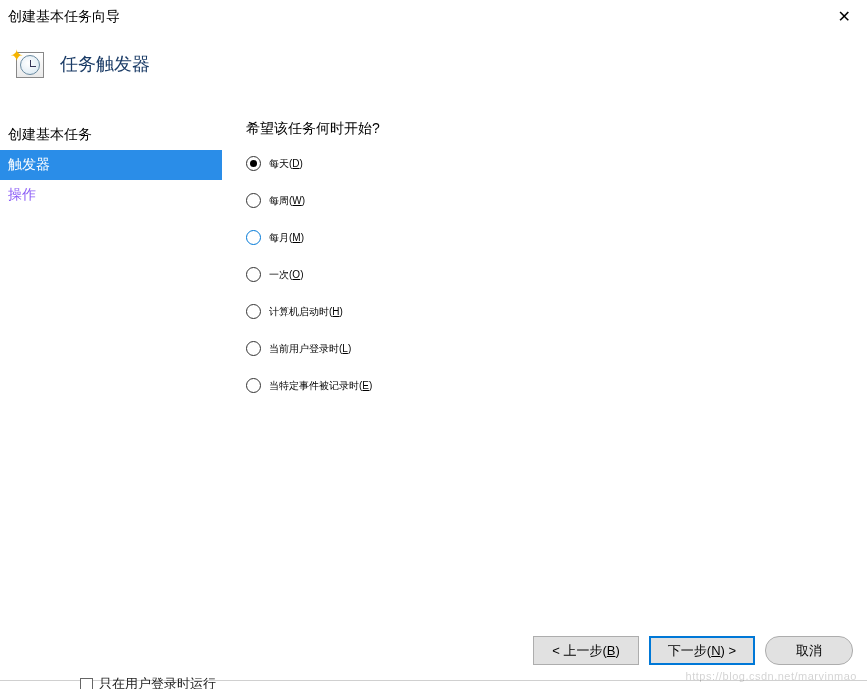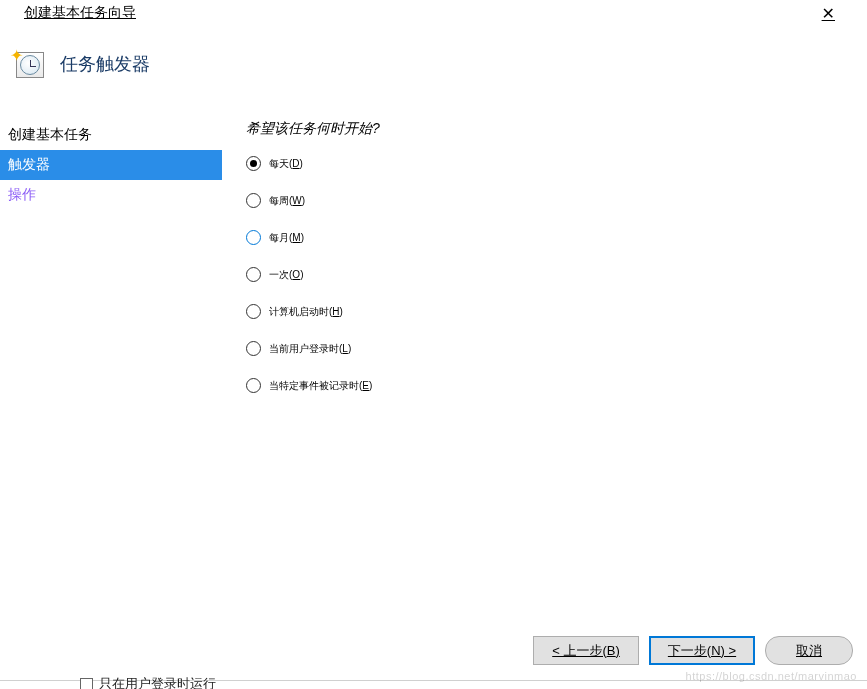--- a/index.html
+++ b/index.html
@@ -9,24 +9,23 @@
       background: #fff;
       color: #000;
       width: 867px;
       height: 689px;
       overflow: hidden;
       position: relative;
     }
     .titlebar {
       display: flex;
       justify-content: space-between;
-      align-items: flex-start;
-      padding: 4px 24px;
+      align-items: flex-end;
+      padding: 4px 8px;
       height: 30px;
-      text-decoration: underline;
     }
     .titlebar .title { font-size: 14px; }
     .titlebar .close-x {
       font-size: 16px;
       padding: 0 8px;
       cursor: pointer;
       font-family: Arial, sans-serif;
     }
     .header {
       display: flex;
@@ -97,21 +96,20 @@
       background: #2a8de8;
       color: #fff;
     }
     .content {
       flex: 1;
       padding: 6px 0 0 24px;
     }
     .question {
       font-size: 14px;
       margin-bottom: 18px;
-      font-style: italic;
     }
     .radio-row {
       display: flex;
       align-items: center;
       gap: 8px;
       margin: 10px 0 22px 0;
       font-size: 10px;
       cursor: pointer;
     }
     .radio-row.hover .radio-outer { border-color: #0078d7; }
@@ -131,21 +129,20 @@
       display: none;
     }
     .radio-row.selected .radio-inner { display: block; }
     .underline { text-decoration: underline; }
     .footer {
       position: absolute;
       right: 14px;
       bottom: 24px;
       display: flex;
       gap: 10px;
-      text-decoration: underline;
     }
     .btn {
       min-width: 106px;
       height: 29px;
       border: 1px solid #adadad;
       background: #e1e1e1;
       font-size: 13px;
       font-family: inherit;
       cursor: pointer;
       padding: 0 10px;

